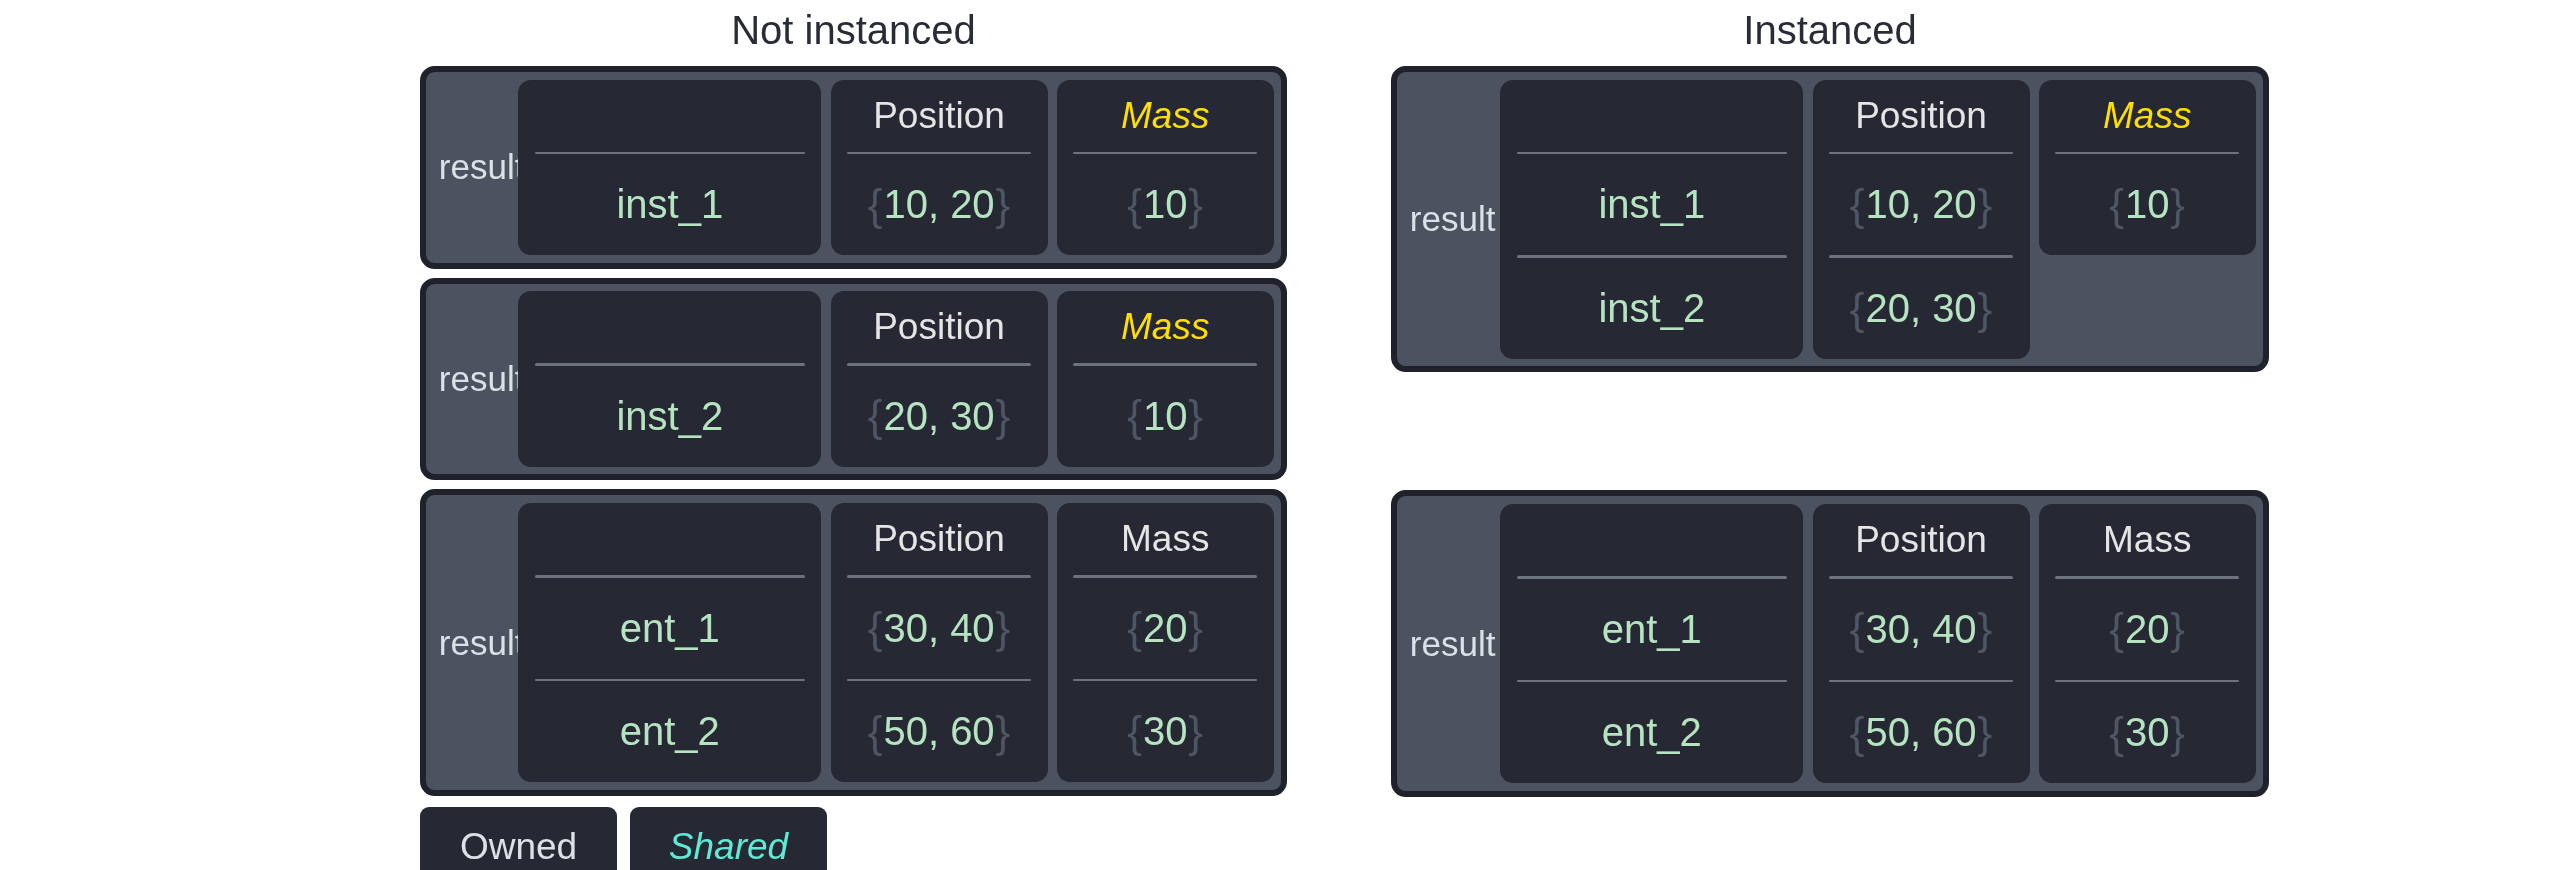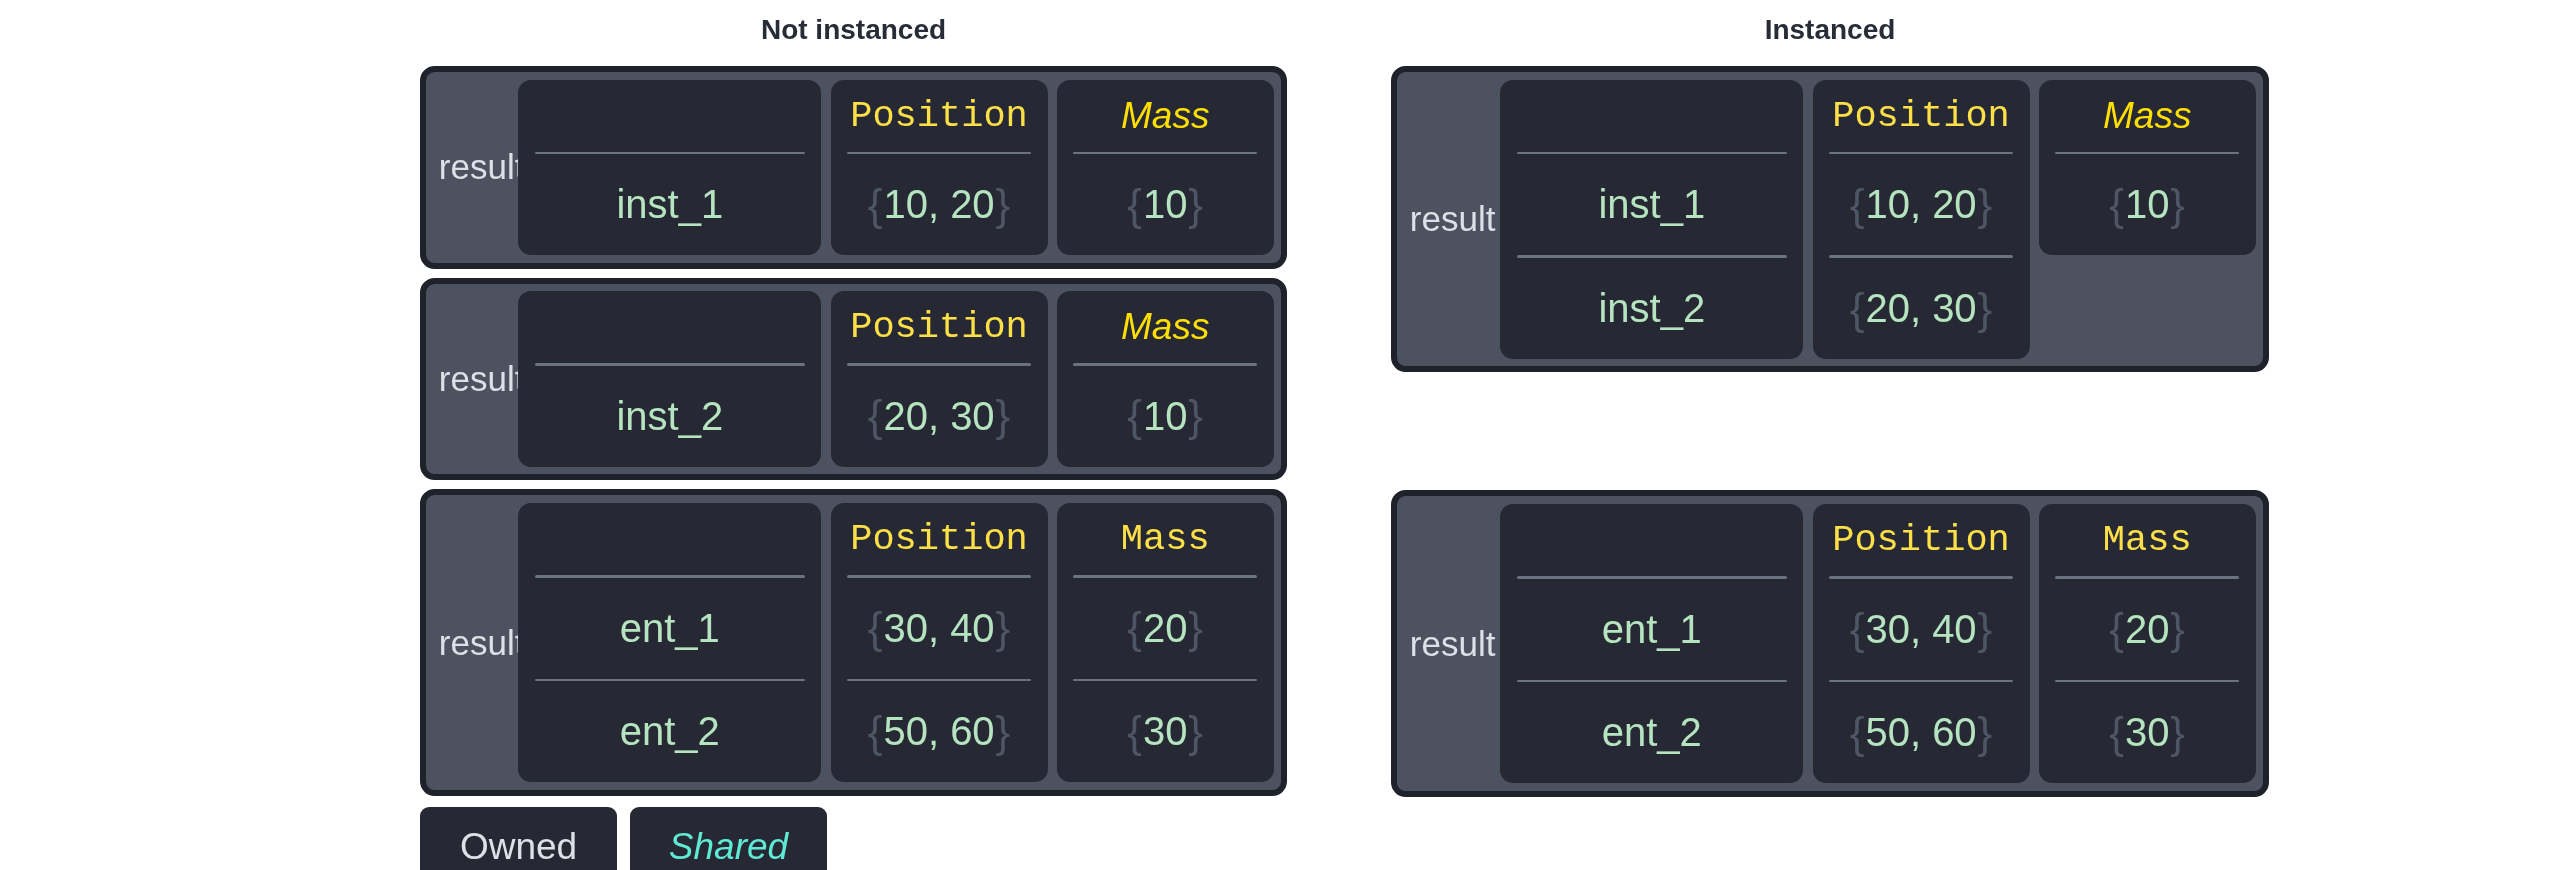--- a/index.html
+++ b/index.html
@@ -17,22 +17,22 @@
   }
   .col { position: absolute; top: 7.3px; }
   #col-left  { left: 420px; width: 867px; }
   #col-right { left: 1391px; width: 878px; }
 
   .col-title {
     margin: 0 0 13px 0;
     height: 46px;
     line-height: 46px;
     text-align: center;
-    font-size: 28px;
-    font-weight: bold;
+    font-size: 40px;
+    font-weight: normal;
     color: #272c37;
   }
 
   .qtable {
     box-sizing: border-box;
     background: #4d5261;
     border: 6.4px solid #1f222a;
     border-radius: 14.7px;
     padding: 7.3px;
     display: flex;
@@ -67,21 +67,21 @@
   .cell.c-comp   { width: 217px; }
 
   .cell-header {
     height: 72px;
     display: flex;
     align-items: center;
     justify-content: center;
     font-size: 37px;
     flex: none;
   }
-  .cell-header.owned  { color: #fde047; font-family: Liberation Mono, monospace; }
+  .cell-header.owned  { color: #e5e5e5; }
   .cell-header.shared { color: #ffdf00; font-style: italic; }
 
   .divider {
     height: 2.8px;
     background: #6b7280;
     margin: 0 16.5px;
     flex: none;
     border-radius: 1.8px;
   }
 

